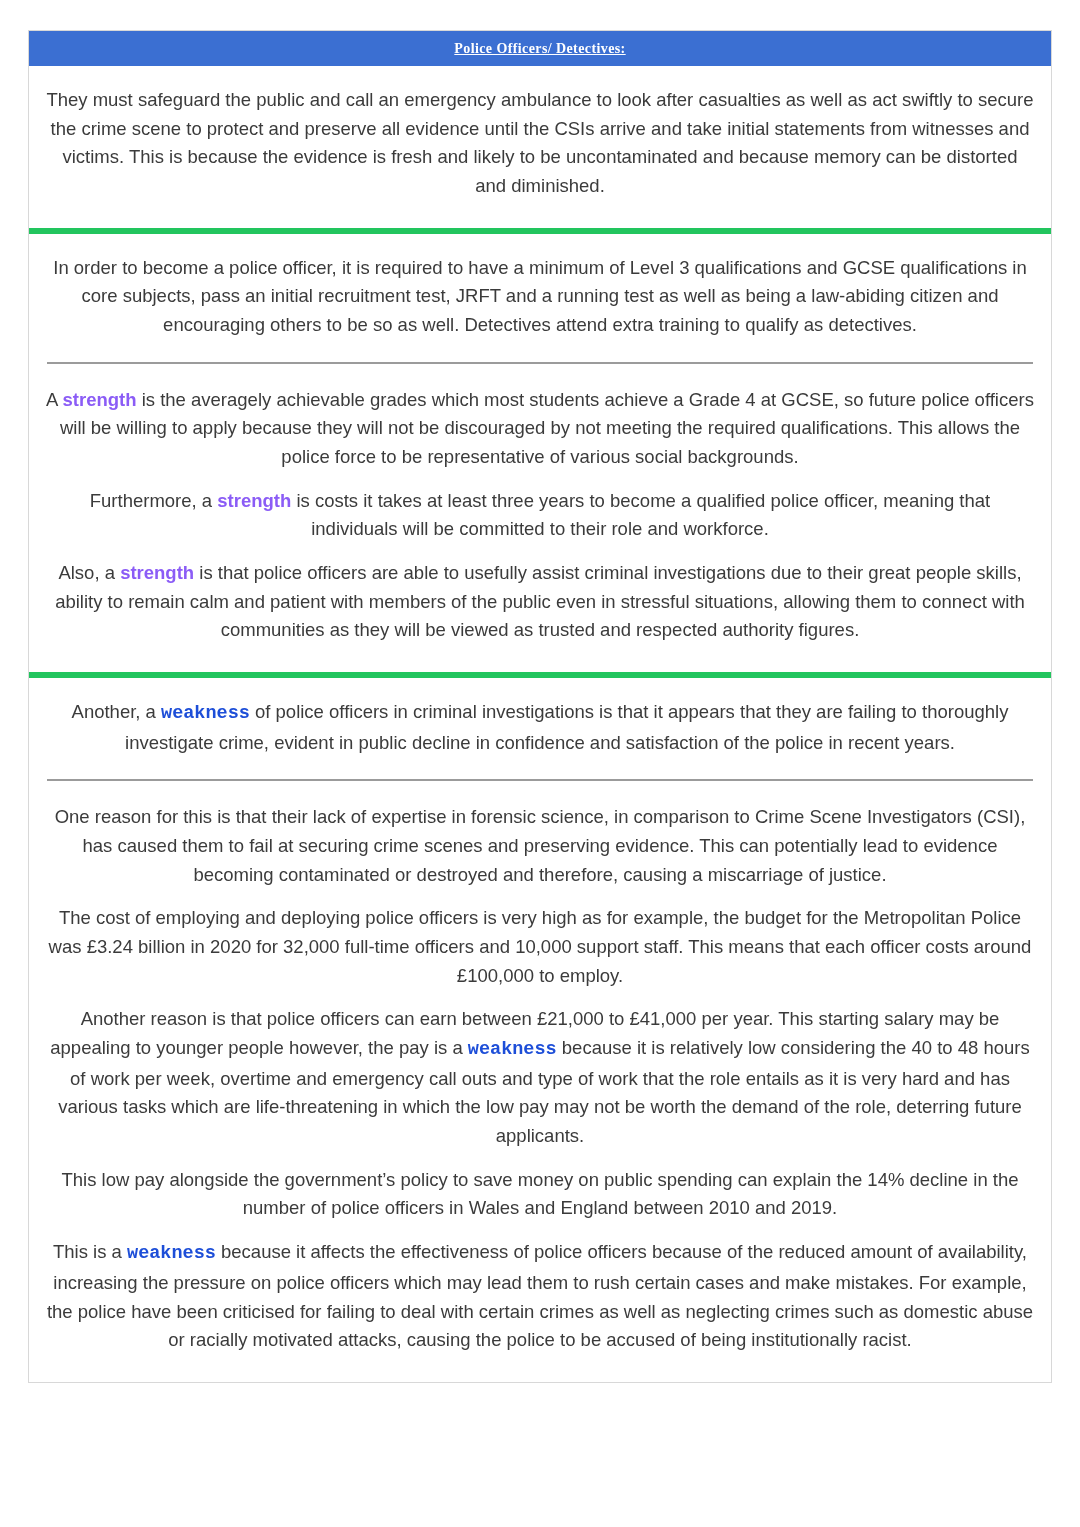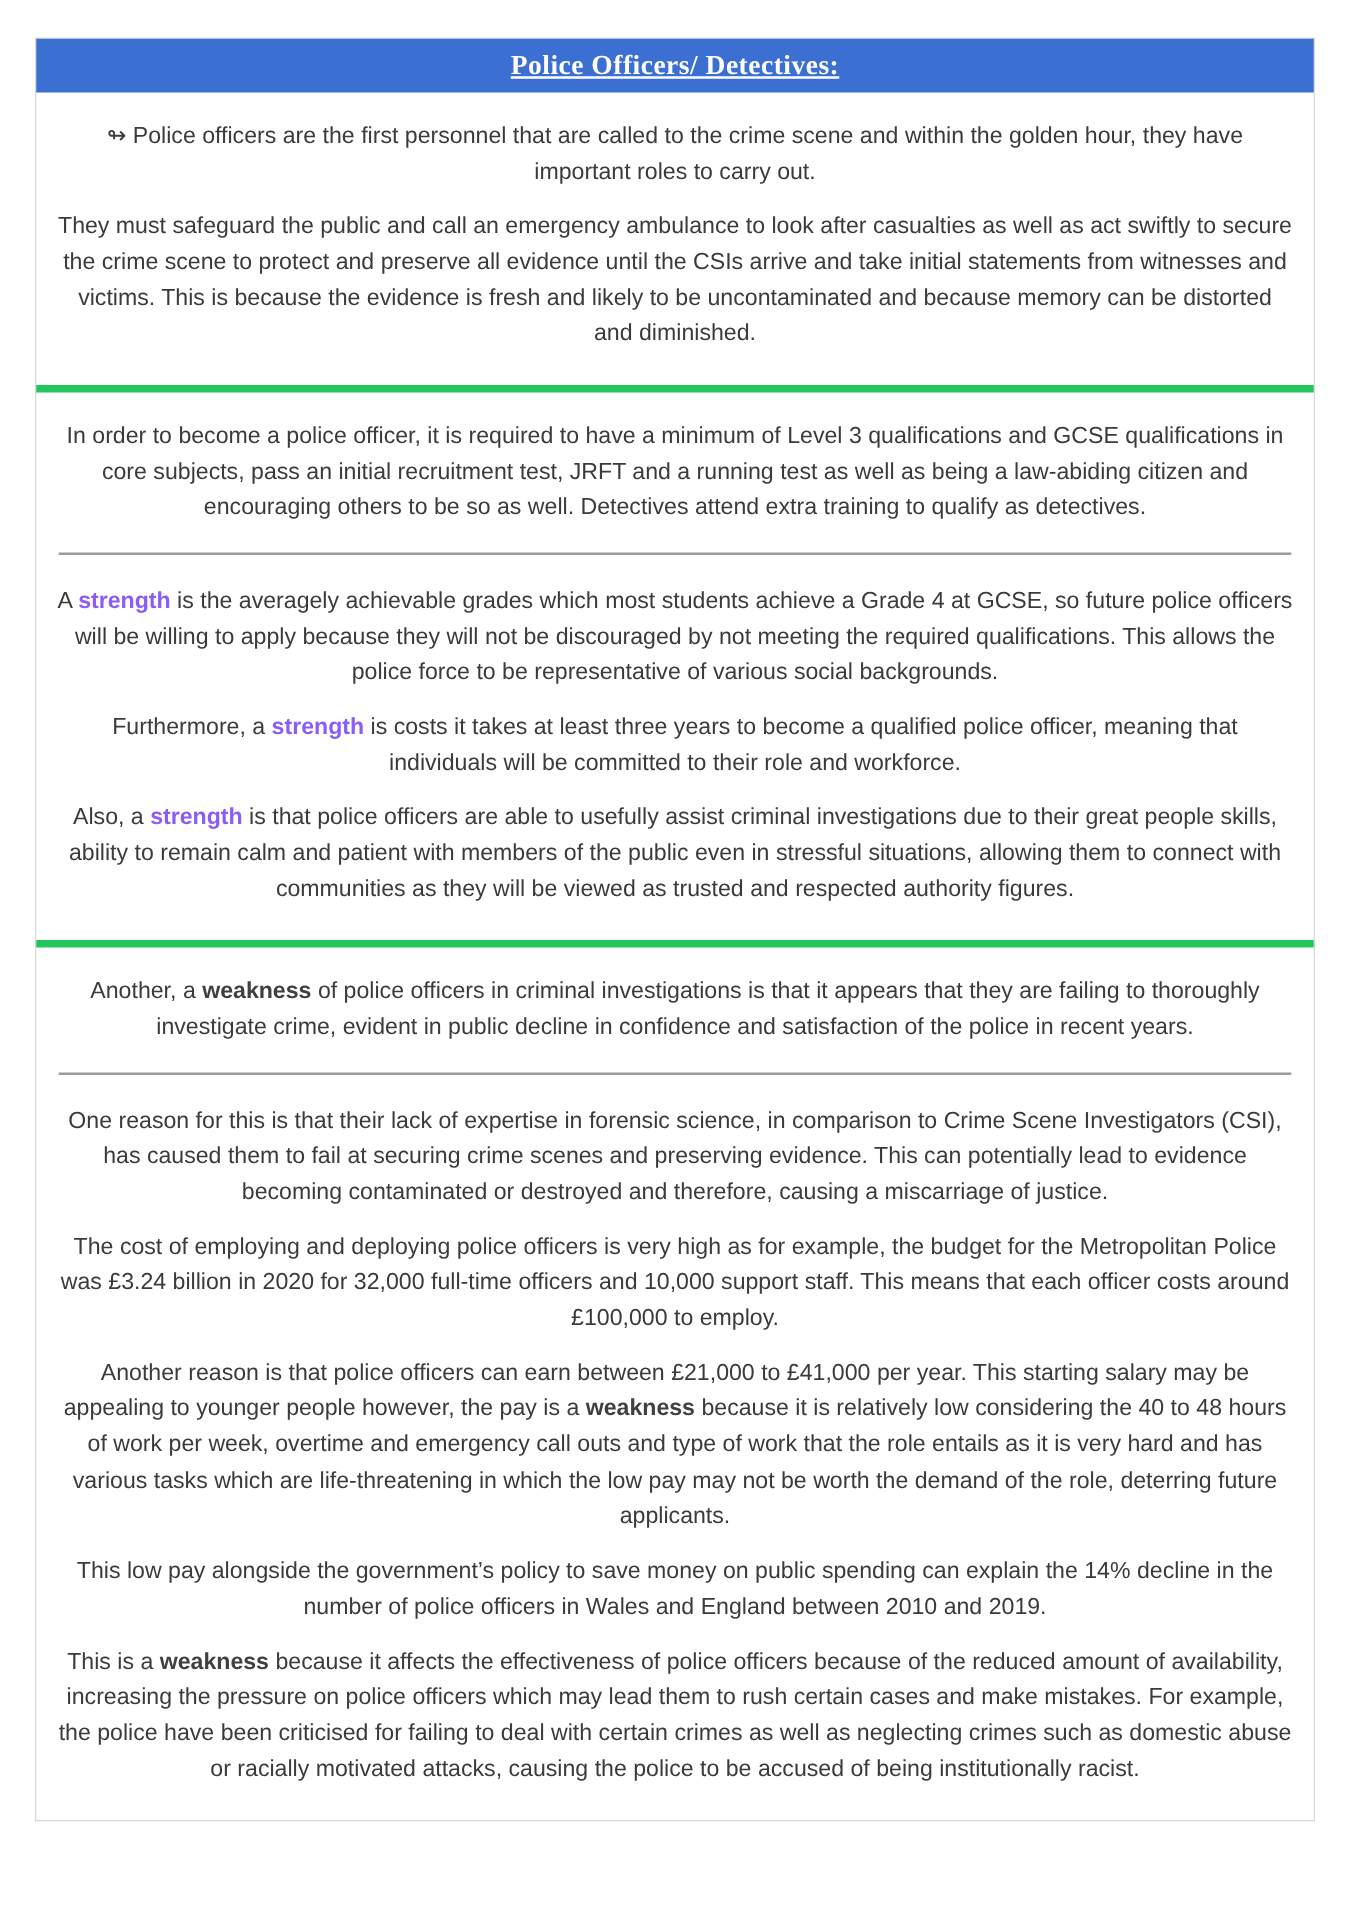--- a/index.html
+++ b/index.html
@@ -22,21 +22,21 @@
   }
   .doc-header {
     background: #3b6fd2;
     text-align: center;
     padding: 8px 0 9px 0;
   }
   .doc-title {
     color: #ffffff;
     font-family: "Liberation Serif", serif;
     font-weight: bold;
-    font-size: 22px;
+    font-size: 14px;
     letter-spacing: 0.4px;
     text-decoration: underline;
   }
   .section {
     border-top: 6px solid #22c55e;
     padding: 5px 10px 12px 10px;
   }
   .section:first-of-type { border-top: none; }
   .section p {
     text-align: center;
@@ -45,32 +45,31 @@
     color: #3b3b3b;
     margin: 15px 6px;
   }
   .divider {
     border: none;
     border-top: 2px solid #9b9b9b;
     margin: 22px 8px;
     height: 0;
   }
   .seg-strength { color: #8b5cf6; font-weight: bold; }
-  .seg-weakness { color: #404040; font-weight: bold; }
+  .seg-weakness { color: #1d4ed8; font-weight: bold; font-family: Liberation Mono, monospace; }
 </style>
 </head>
 <body>
 
 <div class="doc-page">
   <div class="doc-header">
     <span class="doc-title">Police Officers/ Detectives:</span>
   </div>
   <div id="doc-sections">
       <div class="section">
-        <p><span>↬ Police officers are the first personnel that are called to the crime scene and within the golden hour, they have important roles to carry out.</span></p>
         <p><span>They must safeguard the public and call an emergency ambulance to look after casualties as well as act swiftly to secure the crime scene to protect and preserve all evidence until the CSIs arrive and take initial statements from witnesses and victims. This is because the evidence is fresh and likely to be uncontaminated and because memory can be distorted and diminished.</span></p>
       </div>
       <div class="section">
         <p><span>In order to become a police officer, it is required to have a minimum of Level 3 qualifications and GCSE qualifications in core subjects, pass an initial recruitment test, JRFT and a running test as well as being a law-abiding citizen and encouraging others to be so as well. Detectives attend extra training to qualify as detectives.</span></p>
         <div class="divider"></div>
         <p><span>A </span><span class="seg-strength">strength</span><span> is the averagely achievable grades which most students achieve a Grade 4 at GCSE, so future police officers will be willing to apply because they will not be discouraged by not meeting the required qualifications. This allows the police force to be representative of various social backgrounds.</span></p>
         <p><span>Furthermore, a </span><span class="seg-strength">strength</span><span> is costs it takes at least three years to become a qualified police officer, meaning that individuals will be committed to their role and workforce.</span></p>
         <p><span>Also, a </span><span class="seg-strength">strength</span><span> is that police officers are able to usefully assist criminal investigations due to their great people skills, ability to remain calm and patient with members of the public even in stressful situations, allowing them to connect with communities as they will be viewed as trusted and respected authority figures.</span></p>
       </div>
       <div class="section">

